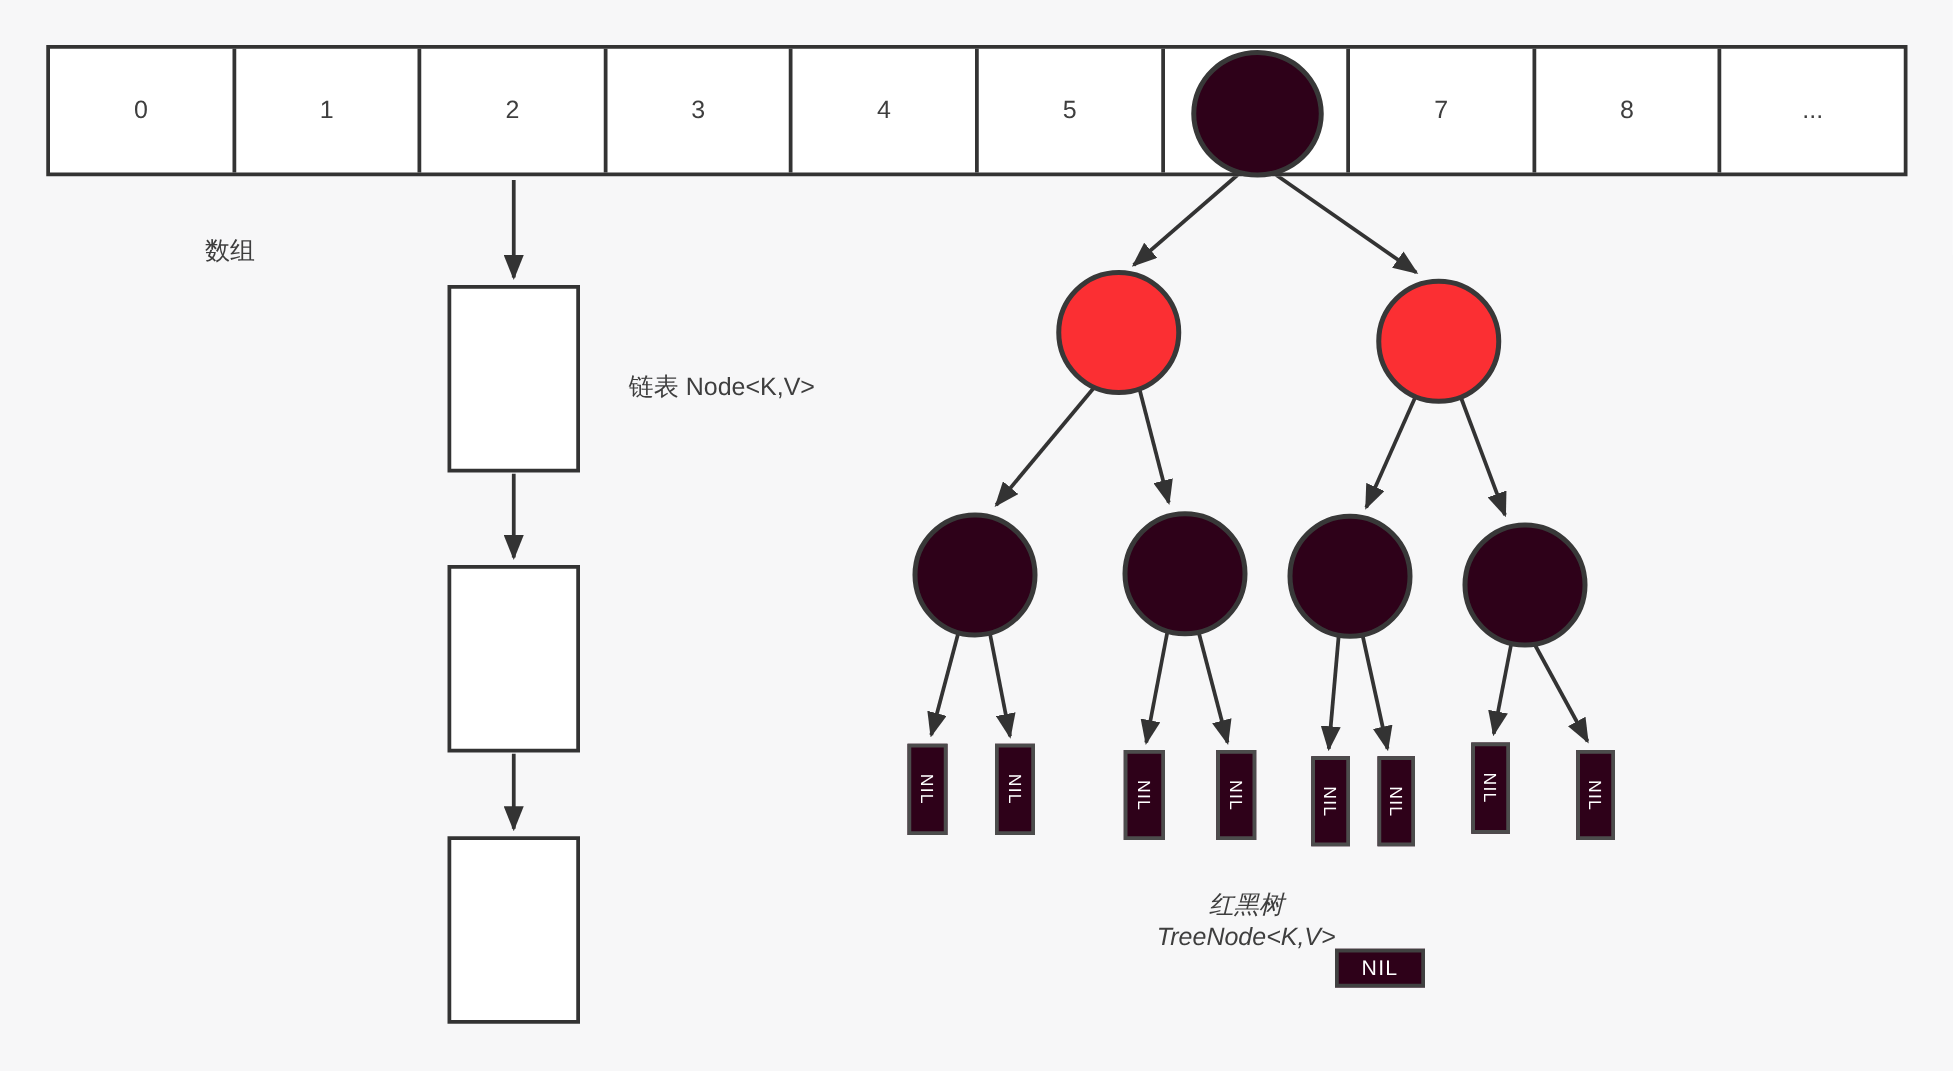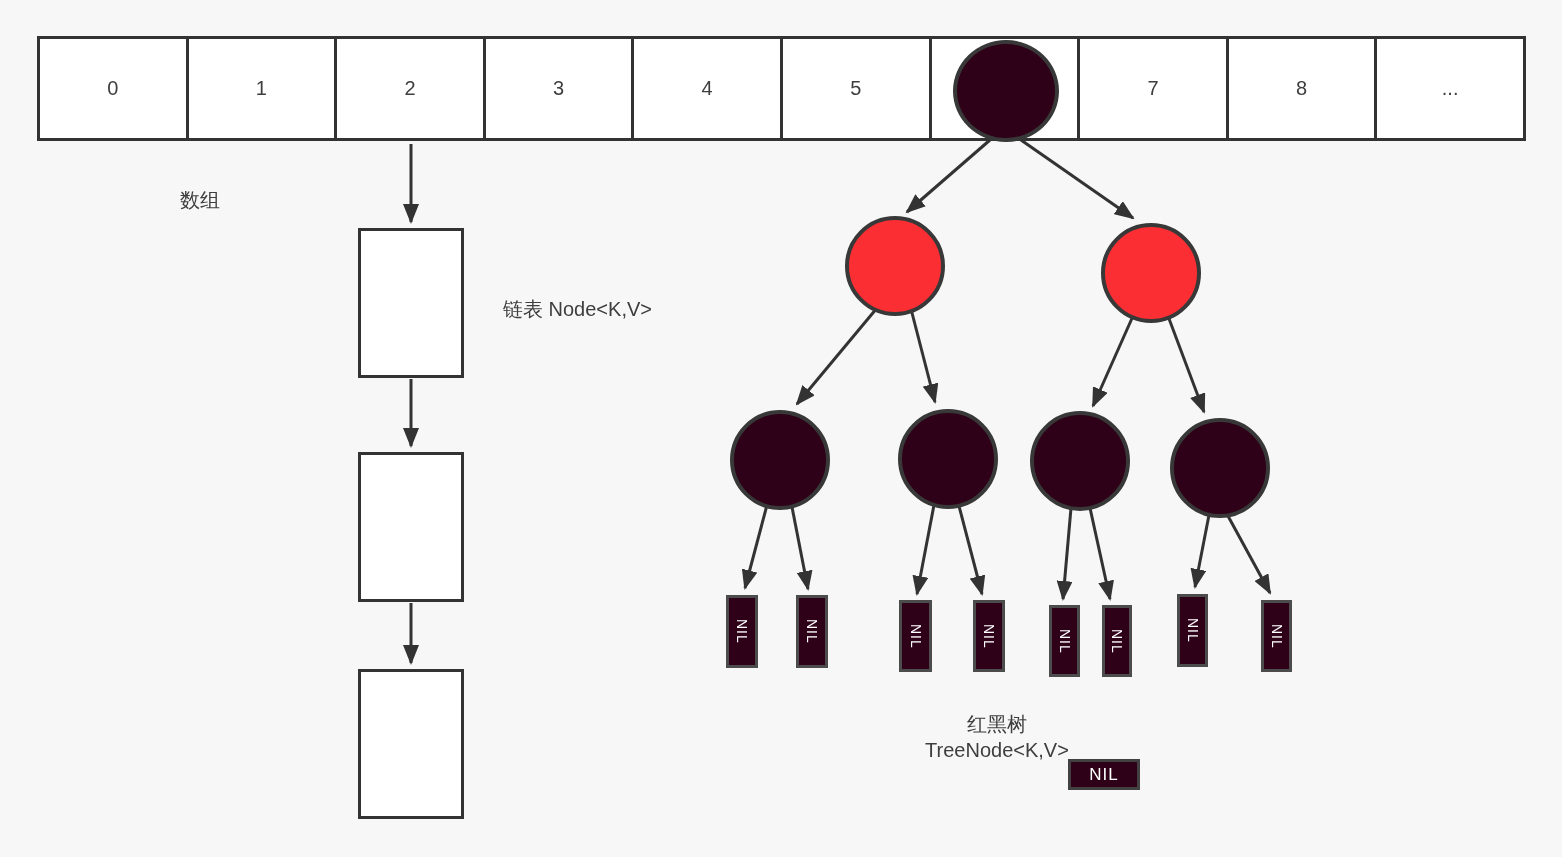--- a/index.html
+++ b/index.html
@@ -42,23 +42,23 @@
   .nil span { writing-mode:vertical-rl; font-size:14px; letter-spacing:1px; }
 
   .legend-nil {
     position:absolute; left:1068px; top:759px; width:72px; height:31px;
     background:var(--node-black,#2e0119); border:3px solid #414141; box-sizing:border-box;
     color:#ffffff; display:flex; align-items:center; justify-content:center;
     font-size:17px; letter-spacing:1px;
   }
 
   .label { position:absolute; font-size:20px; color:#3e3e3e; }
-  .array-label { left:180px; top:187px;text-align:center; }
+  .array-label { left:164px; top:187px;text-align:center; }
   .list-label  { left:503px; top:296px; }
-  .tree-label  { left:897px; top:711px; width:200px; text-align:center; line-height:26px; }
+  .tree-label  { left:897px; top:711px; width:200px; text-align:center; line-height:26px;font-style:italic; }
 </style>
 </head>
 <body>
 
 <div class="canvas">
 
   <svg class="arrows" xmlns="http://www.w3.org/2000/svg">
     <defs>
       <marker id="ah" markerUnits="userSpaceOnUse" markerWidth="20" markerHeight="16" refX="18" refY="8" orient="auto">
         <path d="M0,0 L20,8 L0,16 Z"></path>

